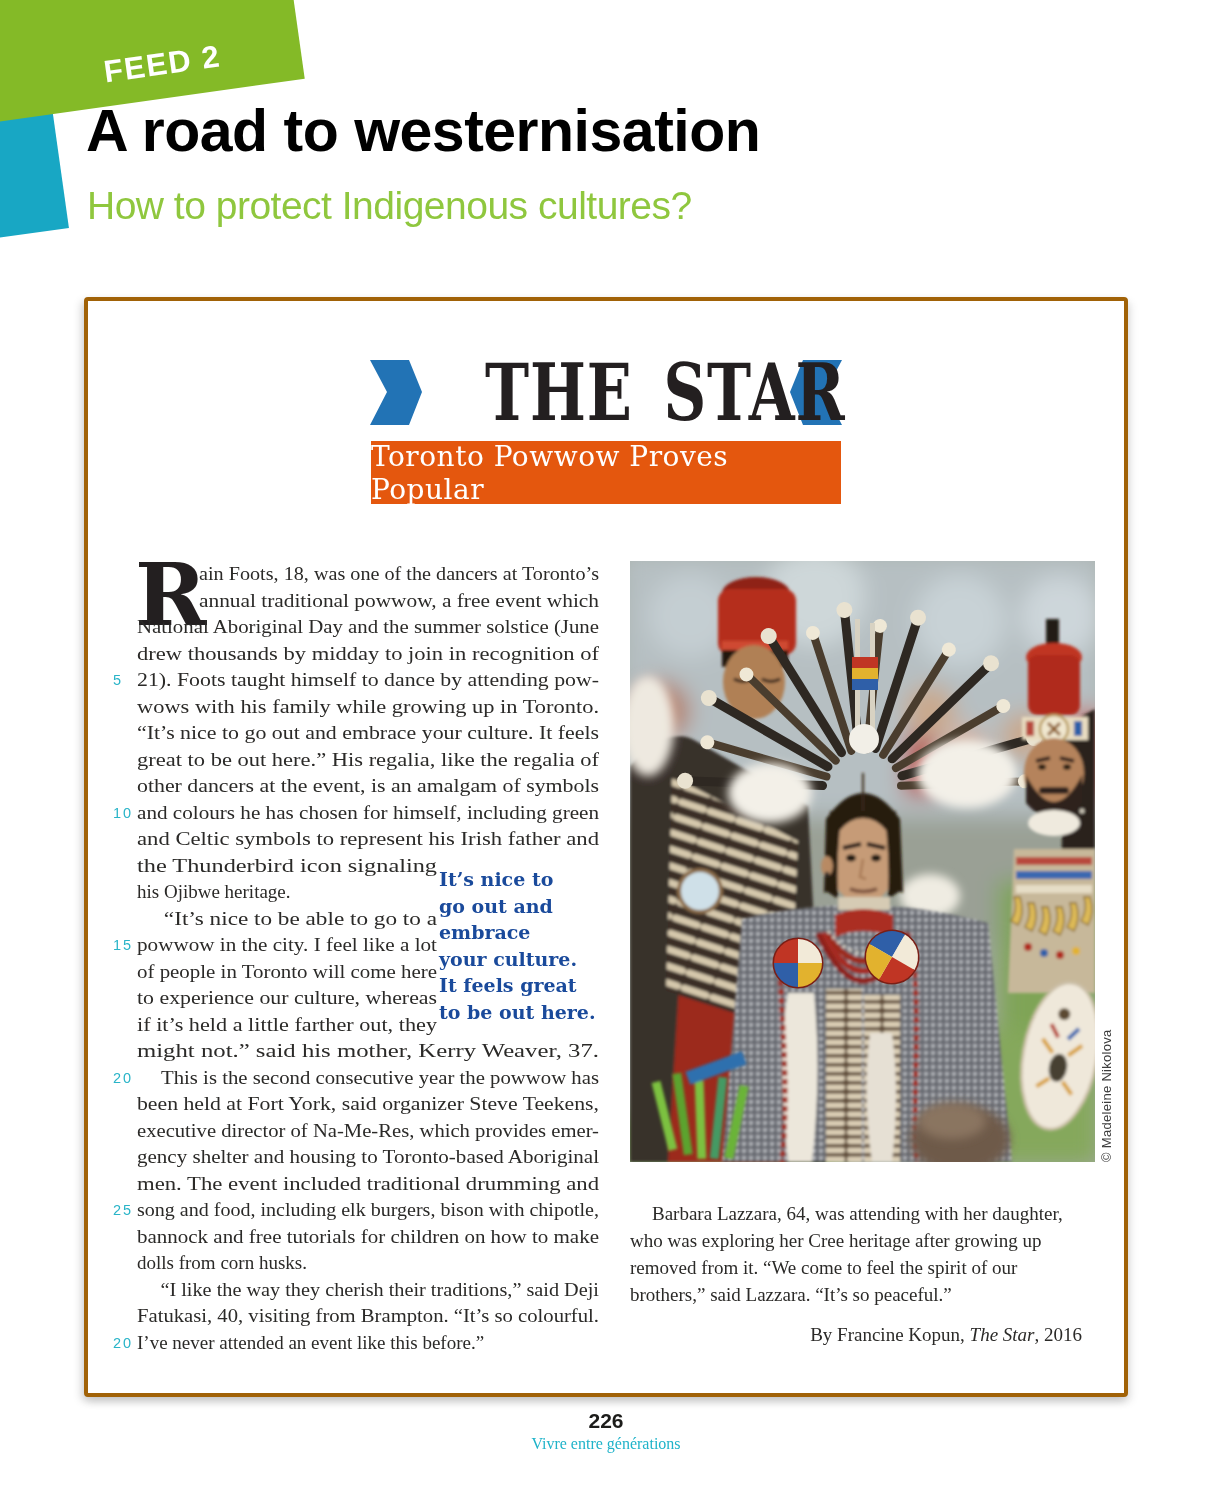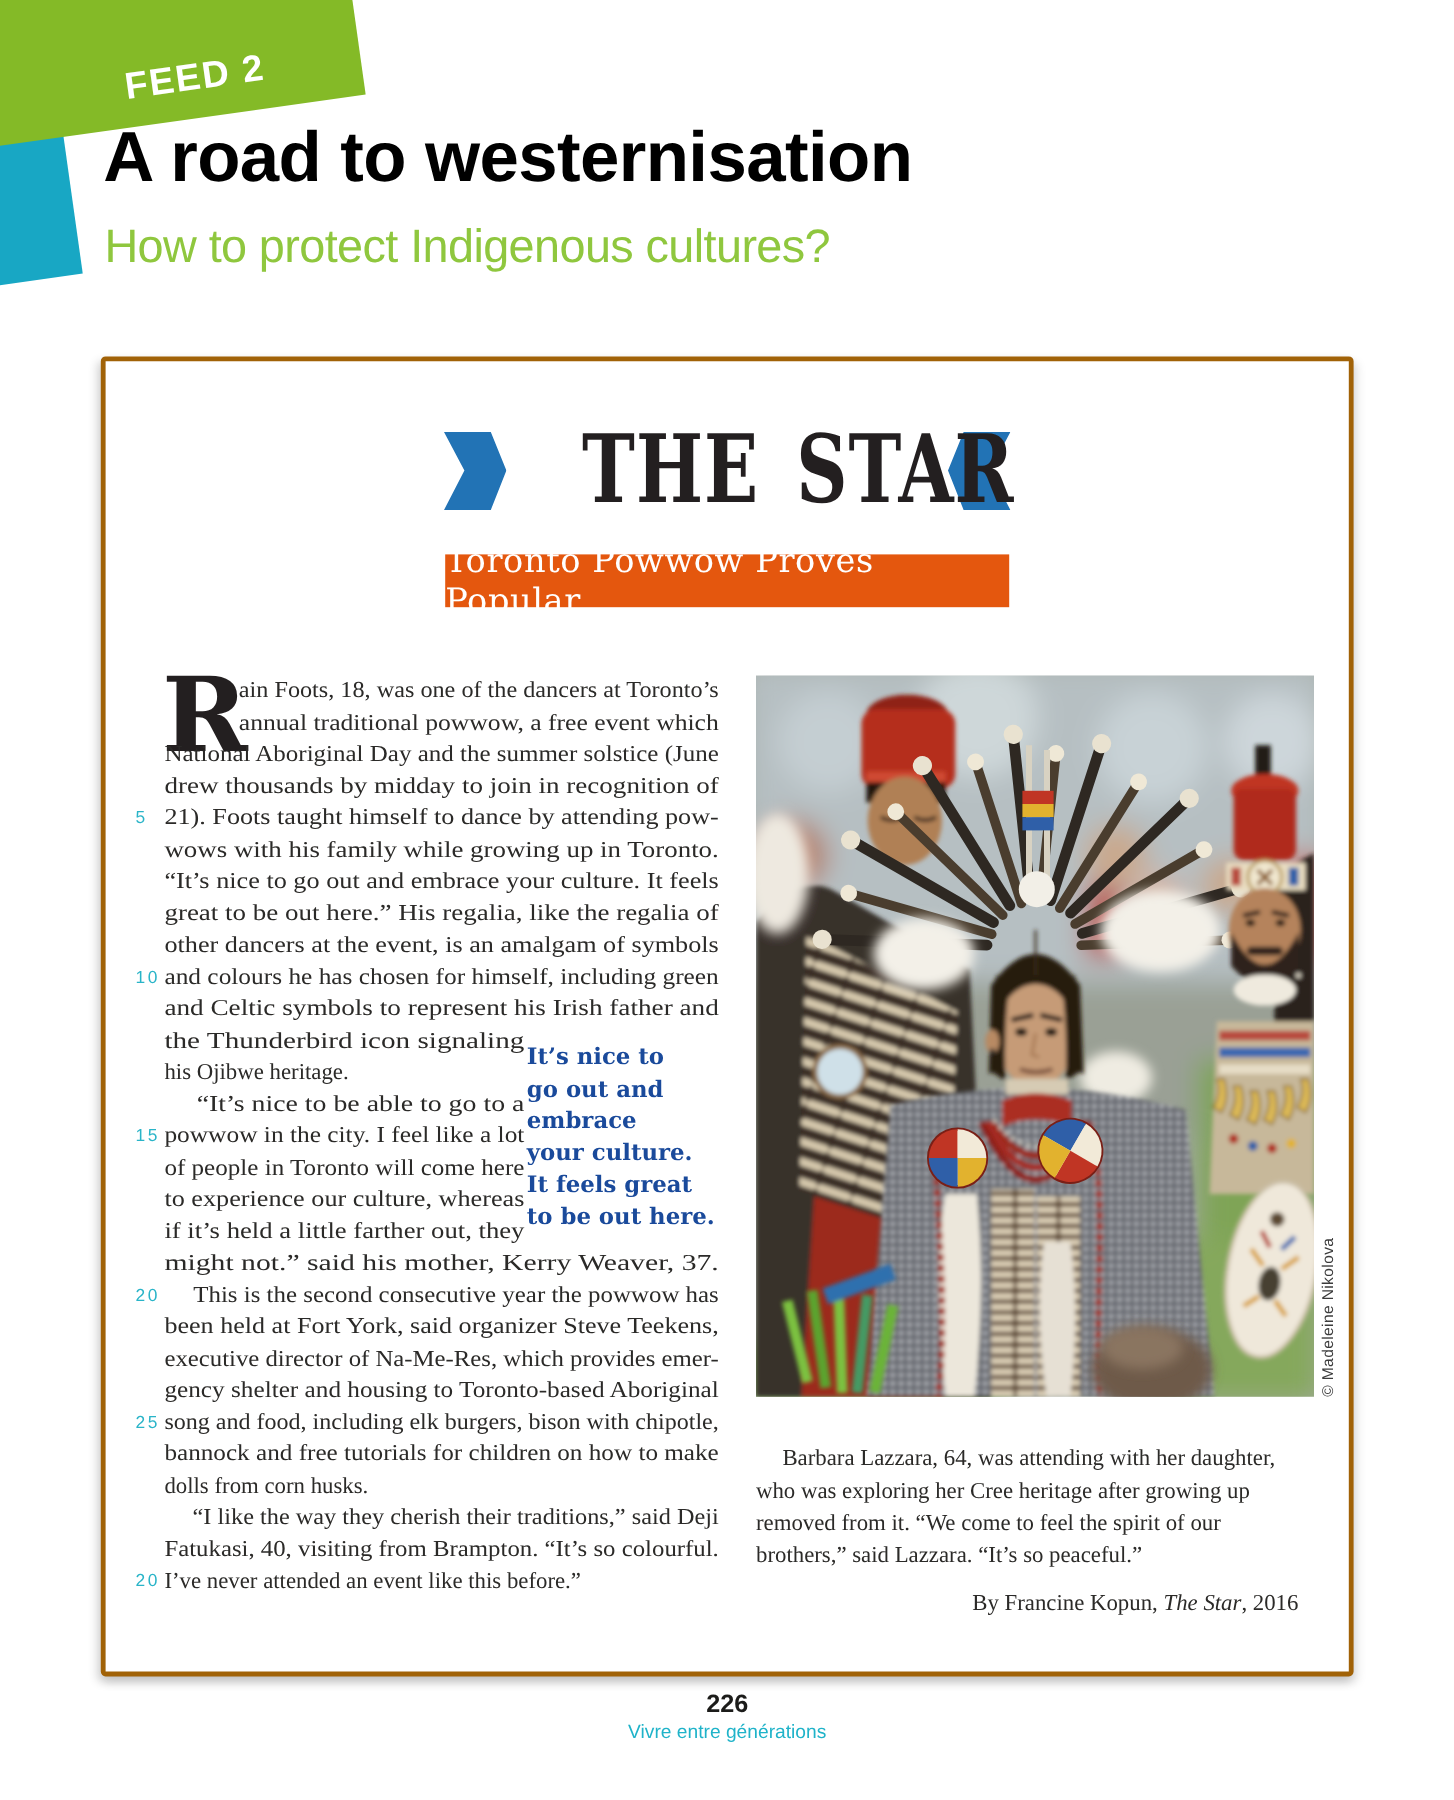--- a/index.html
+++ b/index.html
@@ -24,21 +24,21 @@
   .card{position:absolute;left:84px;top:297px;width:1044px;height:1100px;background:#ffffff;
       border:4px solid #a16207;border-radius:4px;box-sizing:border-box;
       box-shadow:-3px 4px 8px rgba(0,0,0,.16),3px 5px 8px rgba(0,0,0,.10);}
 
   .masthead{margin-top:54px;display:flex;justify-content:center;align-items:center;gap:18px;}
   .flag{flex:0 0 auto;}
   .mast-text-wrap{width:332px;text-align:center;overflow:visible;}
   .mast-text{display:inline-block;font-family:"DejaVu Serif",serif;font-weight:bold;font-size:74px;
       line-height:1;color:#231f20;letter-spacing:1px;word-spacing:12px;transform:scale(.80,1.06);transform-origin:center;white-space:nowrap;}
 
-  .headline-banner{width:470px;height:44px;margin:33px auto 0;background:#e4570e;color:#ffffff;
+  .headline-banner{width:470px;height:63px;margin:12px auto 0;background:#e4570e;color:#ffffff;
       font-family:"DejaVu Serif",serif;font-size:28px;display:flex;align-items:center;justify-content:center;
       letter-spacing:0.5px;}
 
   
   .article{display:flex;margin-top:57px;padding:0 38px 0 49px;}
   .textcol{position:relative;width:462px;flex:0 0 auto;}
   .line{position:relative;height:26.5px;line-height:26.5px;font-size:19px;white-space:nowrap;}
   .ltext{display:inline-block;transform-origin:left center;white-space:pre;}
   .line.dc .ltext{margin-left:62px;}
   .ltext.ind{padding-left:22px;}
@@ -53,21 +53,21 @@
   .photo-frame{width:465px;height:601px;display:block;}
   .photo-credit{position:absolute;left:469px;top:601px;transform:rotate(-90deg);transform-origin:top left;
       font-family:"Liberation Sans",sans-serif;font-size:13px;color:#3c3c3c;white-space:nowrap;letter-spacing:0.3px;}
   .caption{margin:38px 0 0 0;width:452px;font-size:19px;line-height:27px;text-indent:22px;}
   .attribution{margin:16px 0 0 0;width:452px;text-align:right;font-size:19px;}
   .attribution .src{font-style:italic;}
 
   
   .footer{position:absolute;left:0;top:1408px;width:1212px;text-align:center;}
   .page-num{font-family:"Liberation Sans",sans-serif;font-weight:bold;font-size:21px;color:#1c1c1a;line-height:1.25;}
-  .book-title{font-family:Liberation Sans, sans-serif;font-size:16px;color:#1fb3c9;line-height:1.3;}
+  .book-title{font-family:Liberation Serif, serif;font-size:16px;color:#1fb3c9;line-height:1.3;}
 </style>
 </head>
 <body>
 
 <div class="page">
 
   <div class="hero">
     <div class="teal-shape"></div>
     <div class="green-shape">
       <span class="feed-label">FEED 2</span>
@@ -113,20 +113,21 @@
             <div class="line narrow"><span class="ltext ind" style="transform: scaleX(1.2209);">“It’s nice to be able to go to a</span></div>
             <div class="line narrow"><span class="lnum">15</span><span class="ltext" style="transform: scaleX(1.1134);">powwow in the city. I feel like a lot</span></div>
             <div class="line narrow"><span class="ltext" style="transform: scaleX(1.1001);">of people in Toronto will come here</span></div>
             <div class="line narrow"><span class="ltext" style="transform: scaleX(1.1489);">to experience our culture, whereas</span></div>
             <div class="line narrow"><span class="ltext" style="transform: scaleX(1.1699);">if it’s held a little farther out, they</span></div>
             <div class="line"><span class="ltext" style="transform: scaleX(1.3018);">might not.” said his mother, Kerry Weaver, 37.</span></div>
             <div class="line"><span class="lnum">20</span><span class="ltext ind" style="transform: scaleX(1.0922);">This is the second consecutive year the powwow has</span></div>
             <div class="line"><span class="ltext" style="transform: scaleX(1.1443);">been held at Fort York, said organizer Steve Teekens,</span></div>
             <div class="line"><span class="ltext" style="transform: scaleX(1.0861);">executive director of Na-Me-Res, which provides emer-</span></div>
             <div class="line"><span class="ltext" style="transform: scaleX(1.1071);">gency shelter and housing to Toronto-based Aboriginal</span></div>
+            <div class="line"><span class="ltext" style="transform: scaleX(1.1956);">men. The event included traditional drumming and</span></div>
             <div class="line"><span class="lnum">25</span><span class="ltext" style="transform: scaleX(1.0543);">song and food, including elk burgers, bison with chipotle,</span></div>
             <div class="line"><span class="ltext" style="transform: scaleX(1.1042);">bannock and free tutorials for children on how to make</span></div>
             <div class="line"><span class="ltext" style="transform: scaleX(1);">dolls from corn husks.</span></div>
             <div class="line"><span class="ltext ind" style="transform: scaleX(1.0656);">“I like the way they cherish their traditions,” said Deji</span></div>
             <div class="line"><span class="ltext" style="transform: scaleX(1.0875);">Fatukasi, 40, visiting from Brampton. “It’s so colourful.</span></div>
             <div class="line"><span class="lnum">20</span><span class="ltext" style="transform: scaleX(1);">I’ve never attended an event like this before.”</span></div>
           </div>
         <div class="pullquote">It’s nice to
 go out and
 embrace

